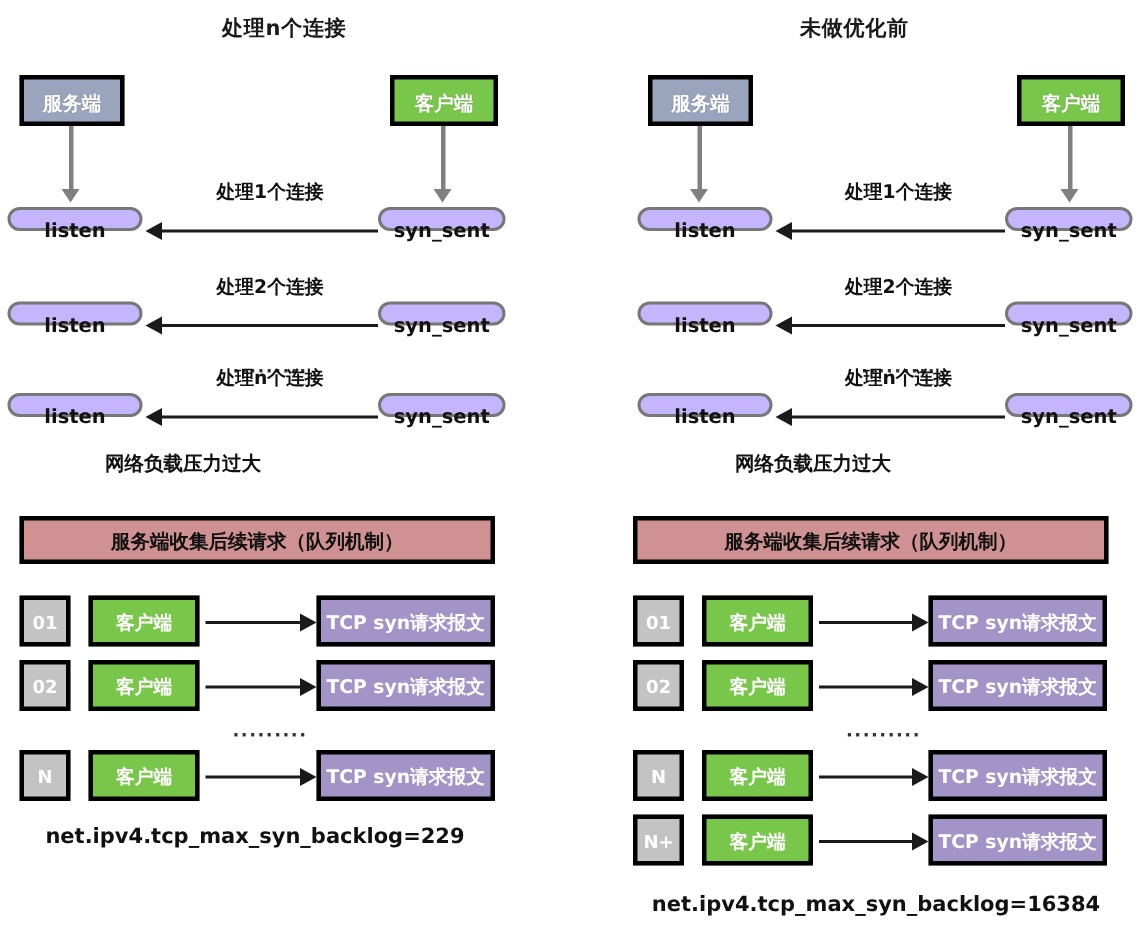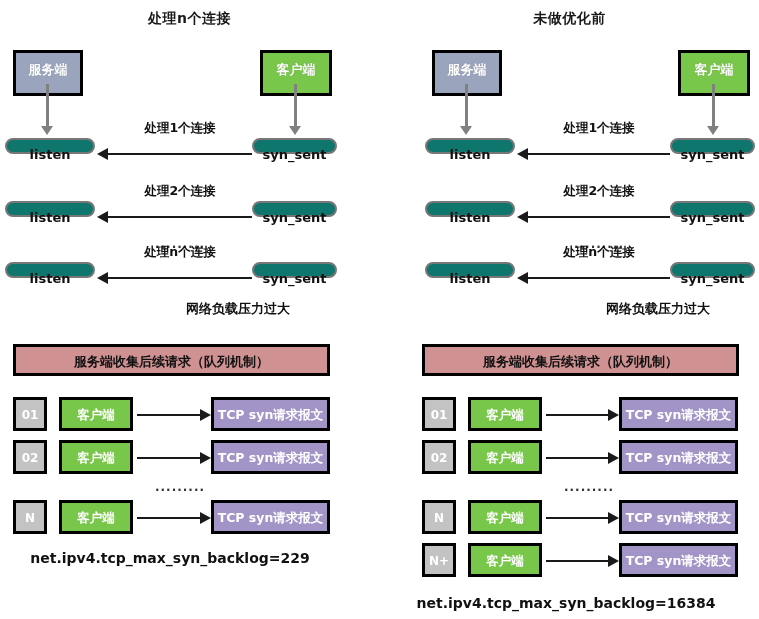--- a/index.html
+++ b/index.html
@@ -21,42 +21,42 @@
     font-size:14px;
     font-weight:bold;
     color:#1a1a1a;
     letter-spacing:.5px;
   }
 
   
   .endpoint{
     position:absolute;
     border:3px solid #000;
-    height:46px;
+    height:34px;
     line-height:34px;
     text-align:center;
     font-size:13px;
     font-weight:bold;
     color:#ffffff;
     box-sizing:border-box;
     text-shadow:0 0 1px rgba(0,0,0,.25);
   }
   .endpoint.server{background:#9aa5bd;}
   .endpoint.client{background:#77c košt;}
   .endpoint.client{background:#79c74a;}
 
   
   .pill{
     position:absolute;
     height:16px;
     line-height:30px;
     text-align:center;
     border:2px solid #777777;
     border-radius:16px;
-    background:#0f766e;
+    background:#c4b5fd;
     font-size:13px;
     font-weight:bold;
     color:#111111;
     box-sizing:border-box;
   }
 
   
   .vline{position:absolute;width:3px;background:#808080;}
   .vhead{
     position:absolute;
@@ -94,21 +94,21 @@
     color:#333;
     letter-spacing:1px;
     text-align:center;
     white-space:nowrap;
   }
   .caption{
     position:absolute;
     font-size:13px;
     font-weight:bold;
     color:#111;
-    text-align:right;
+    text-align:left;
     white-space:nowrap;
   }
 
   
   .banner{
     position:absolute;
     border:3px solid #000;
     background:#cf9191;
     height:32px;
     line-height:30px;
@@ -282,14 +282,14 @@
   <div class="hline" style="left:166px;top:517px;width:63px;"></div>
   <div class="hhead-right" style="left:228px;top:512px;"></div>
   <div class="qsyn" style="left:239px;top:500px;">TCP syn请求报文</div>
 
   <div class="idx" style="left:42px;top:543px;">N+</div>
   <div class="qclient" style="left:88px;top:543px;">客户端</div>
   <div class="hline" style="left:166px;top:560px;width:63px;"></div>
   <div class="hhead-right" style="left:228px;top:555px;"></div>
   <div class="qsyn" style="left:239px;top:543px;">TCP syn请求报文</div>
 
-  <div class="backlog" style="left:26px;top:595px;width:320px;">net.ipv4.tcp_max_syn_backlog=16384</div>
+  <div class="backlog" style="left:44px;top:595px;width:320px;">net.ipv4.tcp_max_syn_backlog=16384</div>
 </div>
 
 </body></html>

